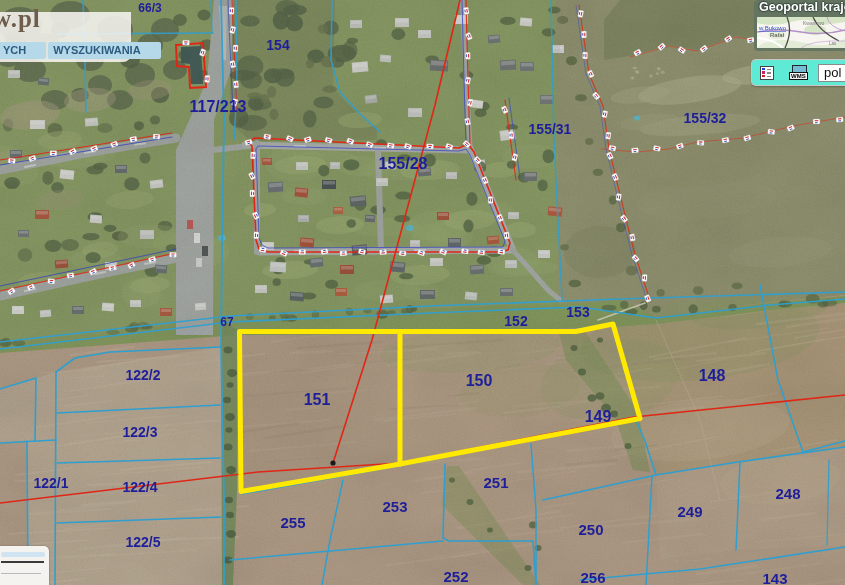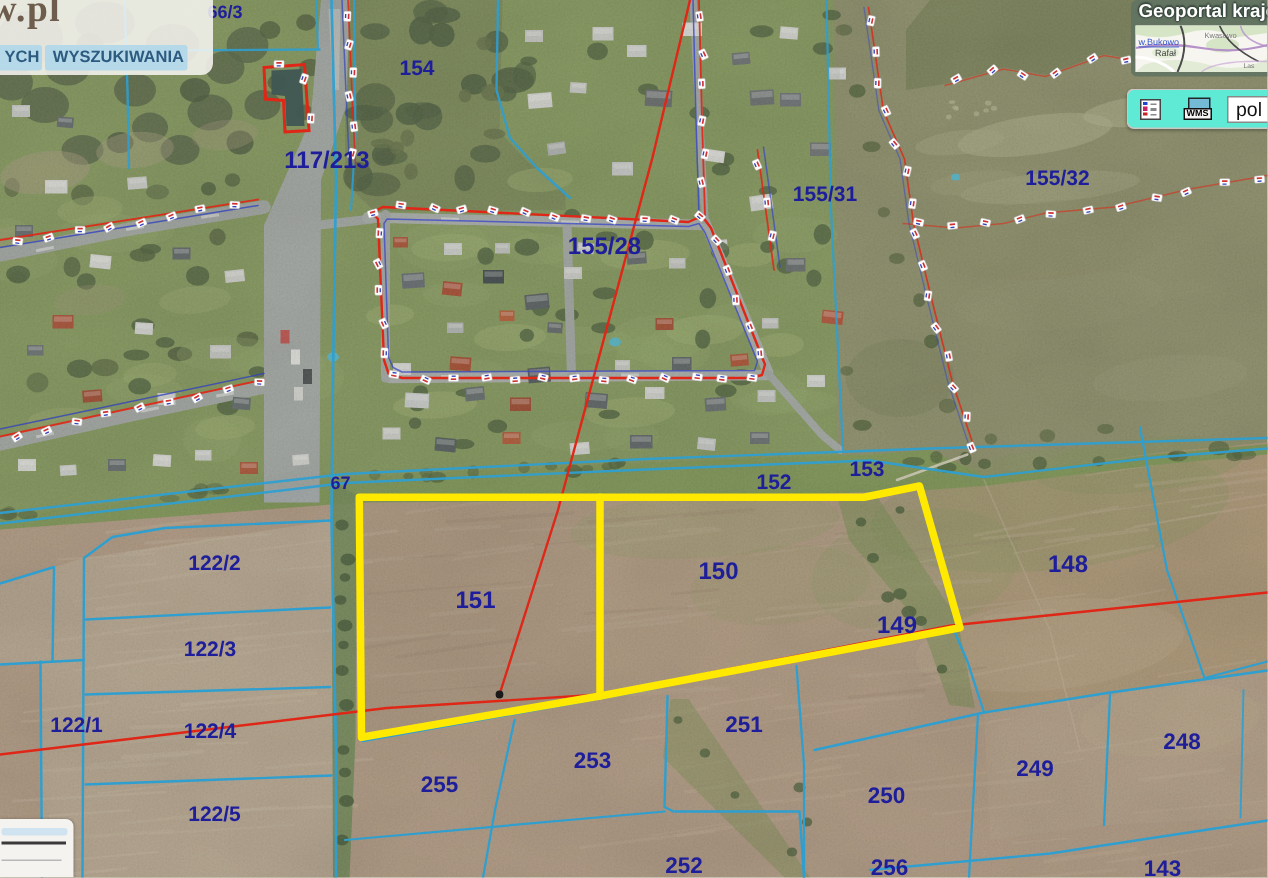--- a/index.html
+++ b/index.html
@@ -1,20 +1,20 @@
 <!DOCTYPE html>
 <html><head><meta charset="utf-8">
 <style>
 html,body{margin:0;padding:0;background:#fff}
 #stage{position:relative;width:845px;height:585px;overflow:hidden;font-family:"Liberation Sans",sans-serif}
 #stage svg.bg{position:absolute;left:0;top:0}
-.ptl{position:absolute;left:0;top:0;width:142px;height:50px;background:rgba(250,248,244,.85);border-radius:0 0 8px 0;}
+.ptl{position:absolute;left:0;top:12px;width:131px;height:50px;background:rgba(250,248,244,.85);border-radius:0 0 8px 0;}
 .wpl{position:absolute;left:-7px;top:-7px;font-family:"Liberation Serif",serif;font-weight:bold;font-size:25px;color:#6e5d4d;letter-spacing:1px}
 .btns{position:absolute;left:0;top:30px;height:17px;display:flex;gap:2px}
-.btn{background:#b5d9e8;color:#2d5b80;font-weight:bold;font-size:11px;padding:1px 2px 0 5px;border-radius:2px;line-height:15px;white-space:nowrap}
+.btn{background:#b5d9e8;color:#2d5b80;font-weight:bold;font-size:11px;padding:1px 20px 0 5px;border-radius:2px;line-height:15px;white-space:nowrap}
 .ptr{position:absolute;left:754px;top:0;width:91px;height:51px;background:rgba(96,115,98,.88);border-radius:4px 0 0 4px}
 .ptr .ttl{position:absolute;left:5px;top:0px;color:#fff;font-weight:bold;font-size:12.5px;white-space:nowrap;text-shadow:0 1px 1px #39493f,1px 0 1px #39493f,-1px 0 1px #39493f,0 -1px 1px #39493f}
 .mini{position:absolute;left:3px;top:17px;width:88px;height:31px;overflow:hidden;background:#f2efe7}
 .tbar{position:absolute;left:751px;top:59px;width:94px;height:25px;background:#5eead4;border:1px solid #c9c7c4;border-right:none;border-radius:5px 0 0 5px;box-shadow:0 1px 2px rgba(0,0,0,.25)}
 .leg{position:absolute;left:8px;top:6px;width:12px;height:12px;background:#fff;border:1.6px solid #444}
 .leg i{position:absolute;width:3px;height:2.4px;left:1px}
 .leg u{position:absolute;left:5.5px;width:4.5px;height:1.2px;background:#888}
 .wms{position:absolute;left:40px;top:5px;width:13px;height:10px;background:linear-gradient(#74bcd6 60%,#bfb285 60%);border:1.5px solid #20282c}
 .wms b{position:absolute;left:-4px;top:5.5px;background:#f4f4f4;border:1px solid #111;font-size:6px;font-weight:bold;color:#000;padding:0 1px;line-height:6.5px;font-family:"Liberation Sans",sans-serif}
 .inp{position:absolute;left:66px;top:4px;width:40px;height:16px;background:#fff;border:1.4px solid #8a8a8a;font-size:13px;color:#111;padding-left:5px;line-height:16px}

